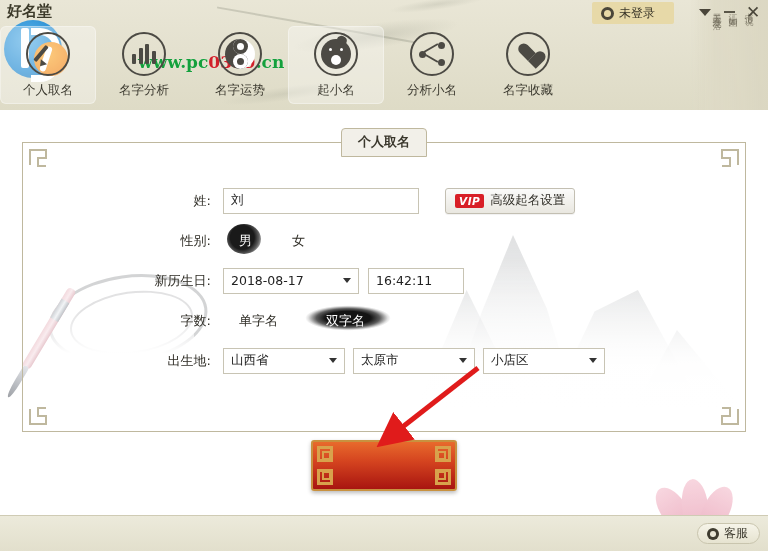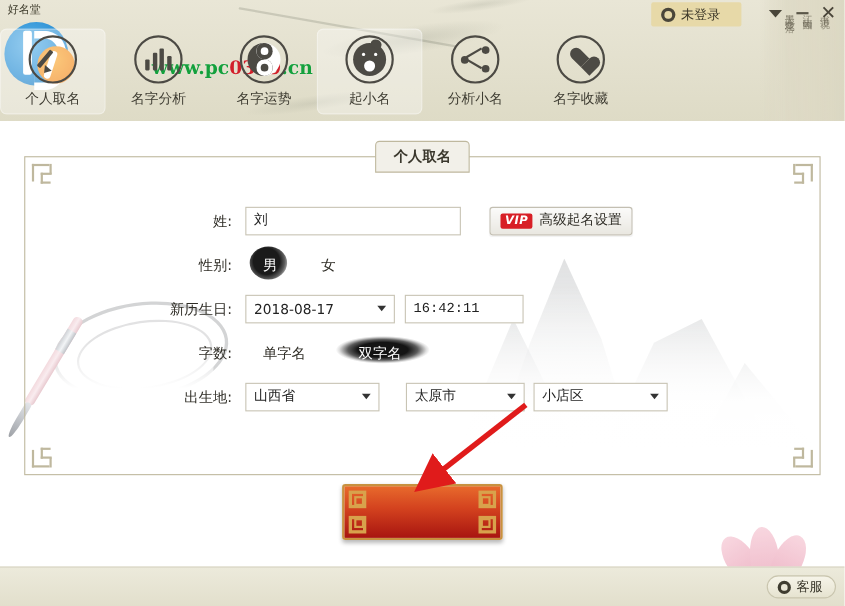--- a/index.html
+++ b/index.html
@@ -54,21 +54,21 @@
     font-family: "DejaVu Serif", "Liberation Serif", serif;
     font-size: 9px; line-height: 11px;
     color: rgba(80,74,58,.55);
     writing-mode: vertical-rl;
     letter-spacing: 2px;
     white-space: pre;
   }
 
   .app-title {
     position: absolute; left: 7px; top: 2px;
-    font-size: 10px; font-weight: normal;
+    font-size: 15px; font-weight: bold;
     color: #3c3a2a; letter-spacing: 0px;
     z-index: 9;
   }
 
   
   .wm-logo {
     position:absolute; left: 4px; top: 20px;
     width: 58px; height: 58px; border-radius: 50%;
     background: radial-gradient(circle at 40% 35%, #5fb4e8 0%, #2a8fd4 60%, #1b6fae 100%);
     z-index: 6;
@@ -657,21 +657,21 @@
             </div>
           </div>
         </div>
 
         <div class="row">
           <div class="row-label">新历生日:</div>
           <div class="sel" style="width:136px;">
             <span>2018-08-17</span>
             <span class="cv"></span>
           </div>
-          <div class="txt-input" style="width:108px;margin-left:9px;font-family:Liberation Mono, monospace;">16:42:11</div>
+          <div class="txt-input" style="width:96px;margin-left:9px;">16:42:11</div>
         </div>
 
         <div class="row">
           <div class="row-label">字数:</div>
           <div class="radio-grp">
             <div class="radio-opt" style="margin-left:10px;">
               <span>单字名</span>
             </div>
             <div class="radio-opt sel-ink" style="margin-left:36px;">
               <div class="ink-blob wide"></div>
@@ -679,21 +679,21 @@
             </div>
           </div>
         </div>
 
         <div class="row">
           <div class="row-label">出生地:</div>
           <div class="sel" style="width:122px;">
             <span>山西省</span>
             <span class="cv"></span>
           </div>
-          <div class="sel" style="width:108px;margin-left:24px;">
+          <div class="sel" style="width:122px;margin-left:8px;">
             <span>太原市</span>
             <span class="cv"></span>
           </div>
           <div class="sel" style="width:122px;margin-left:8px;">
             <span>小店区</span>
             <span class="cv"></span>
           </div>
         </div>
 
       </div>

